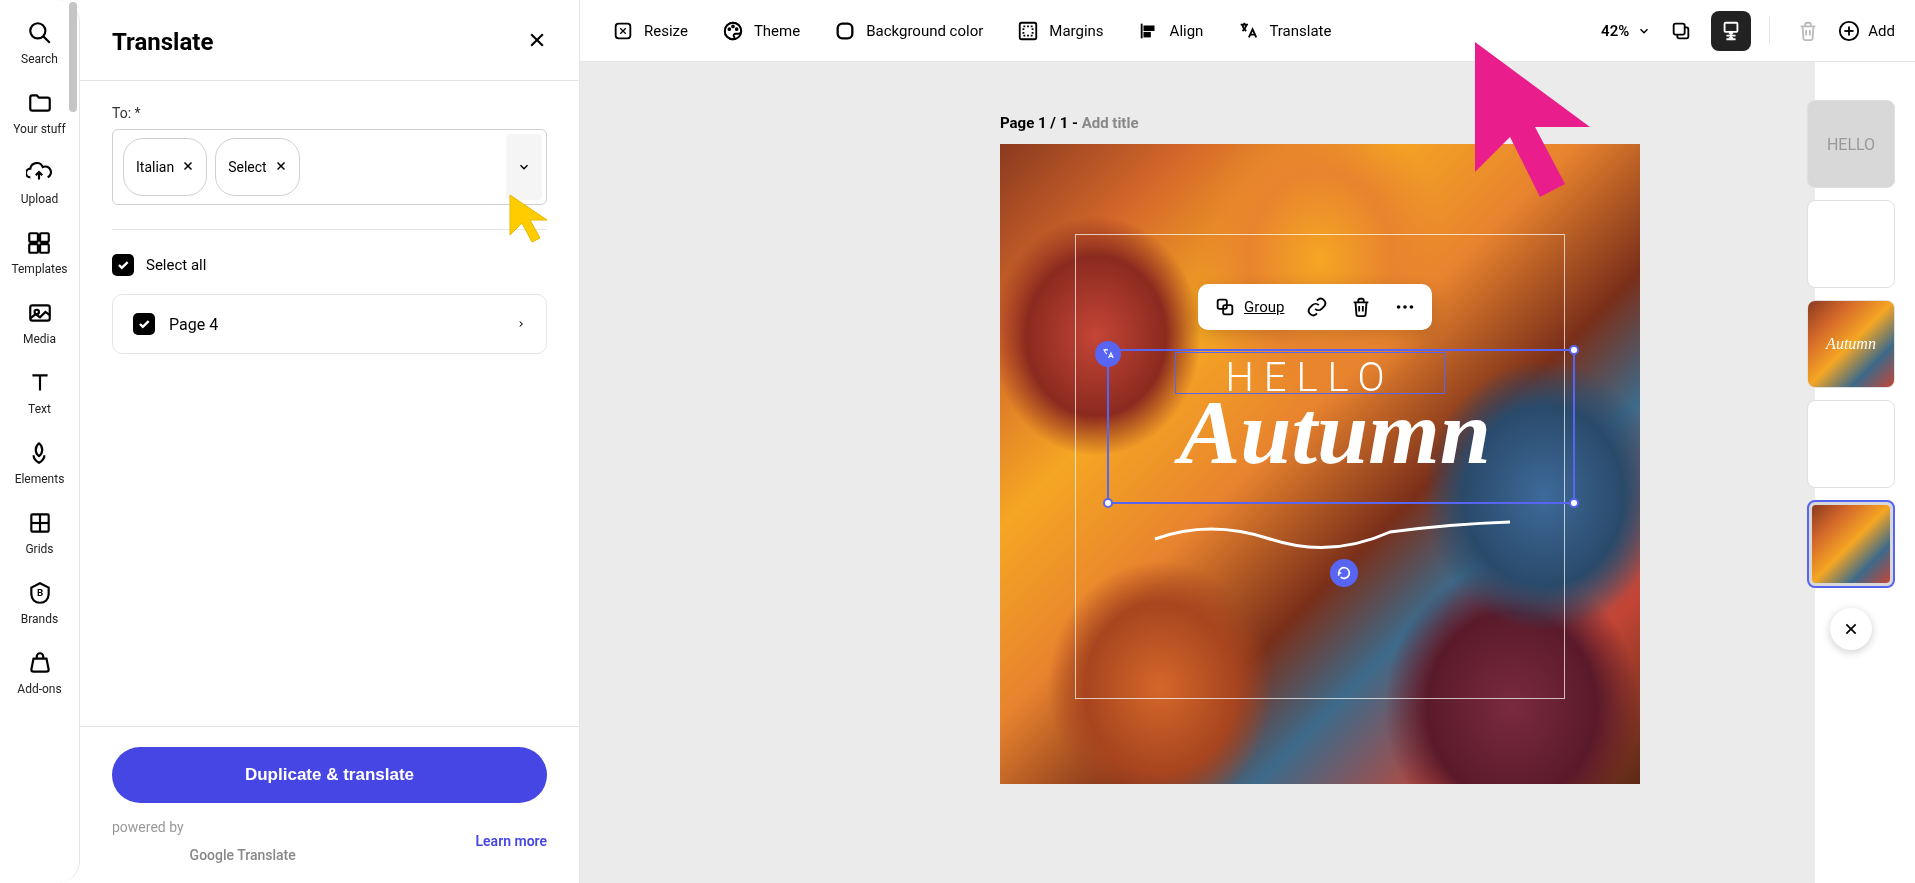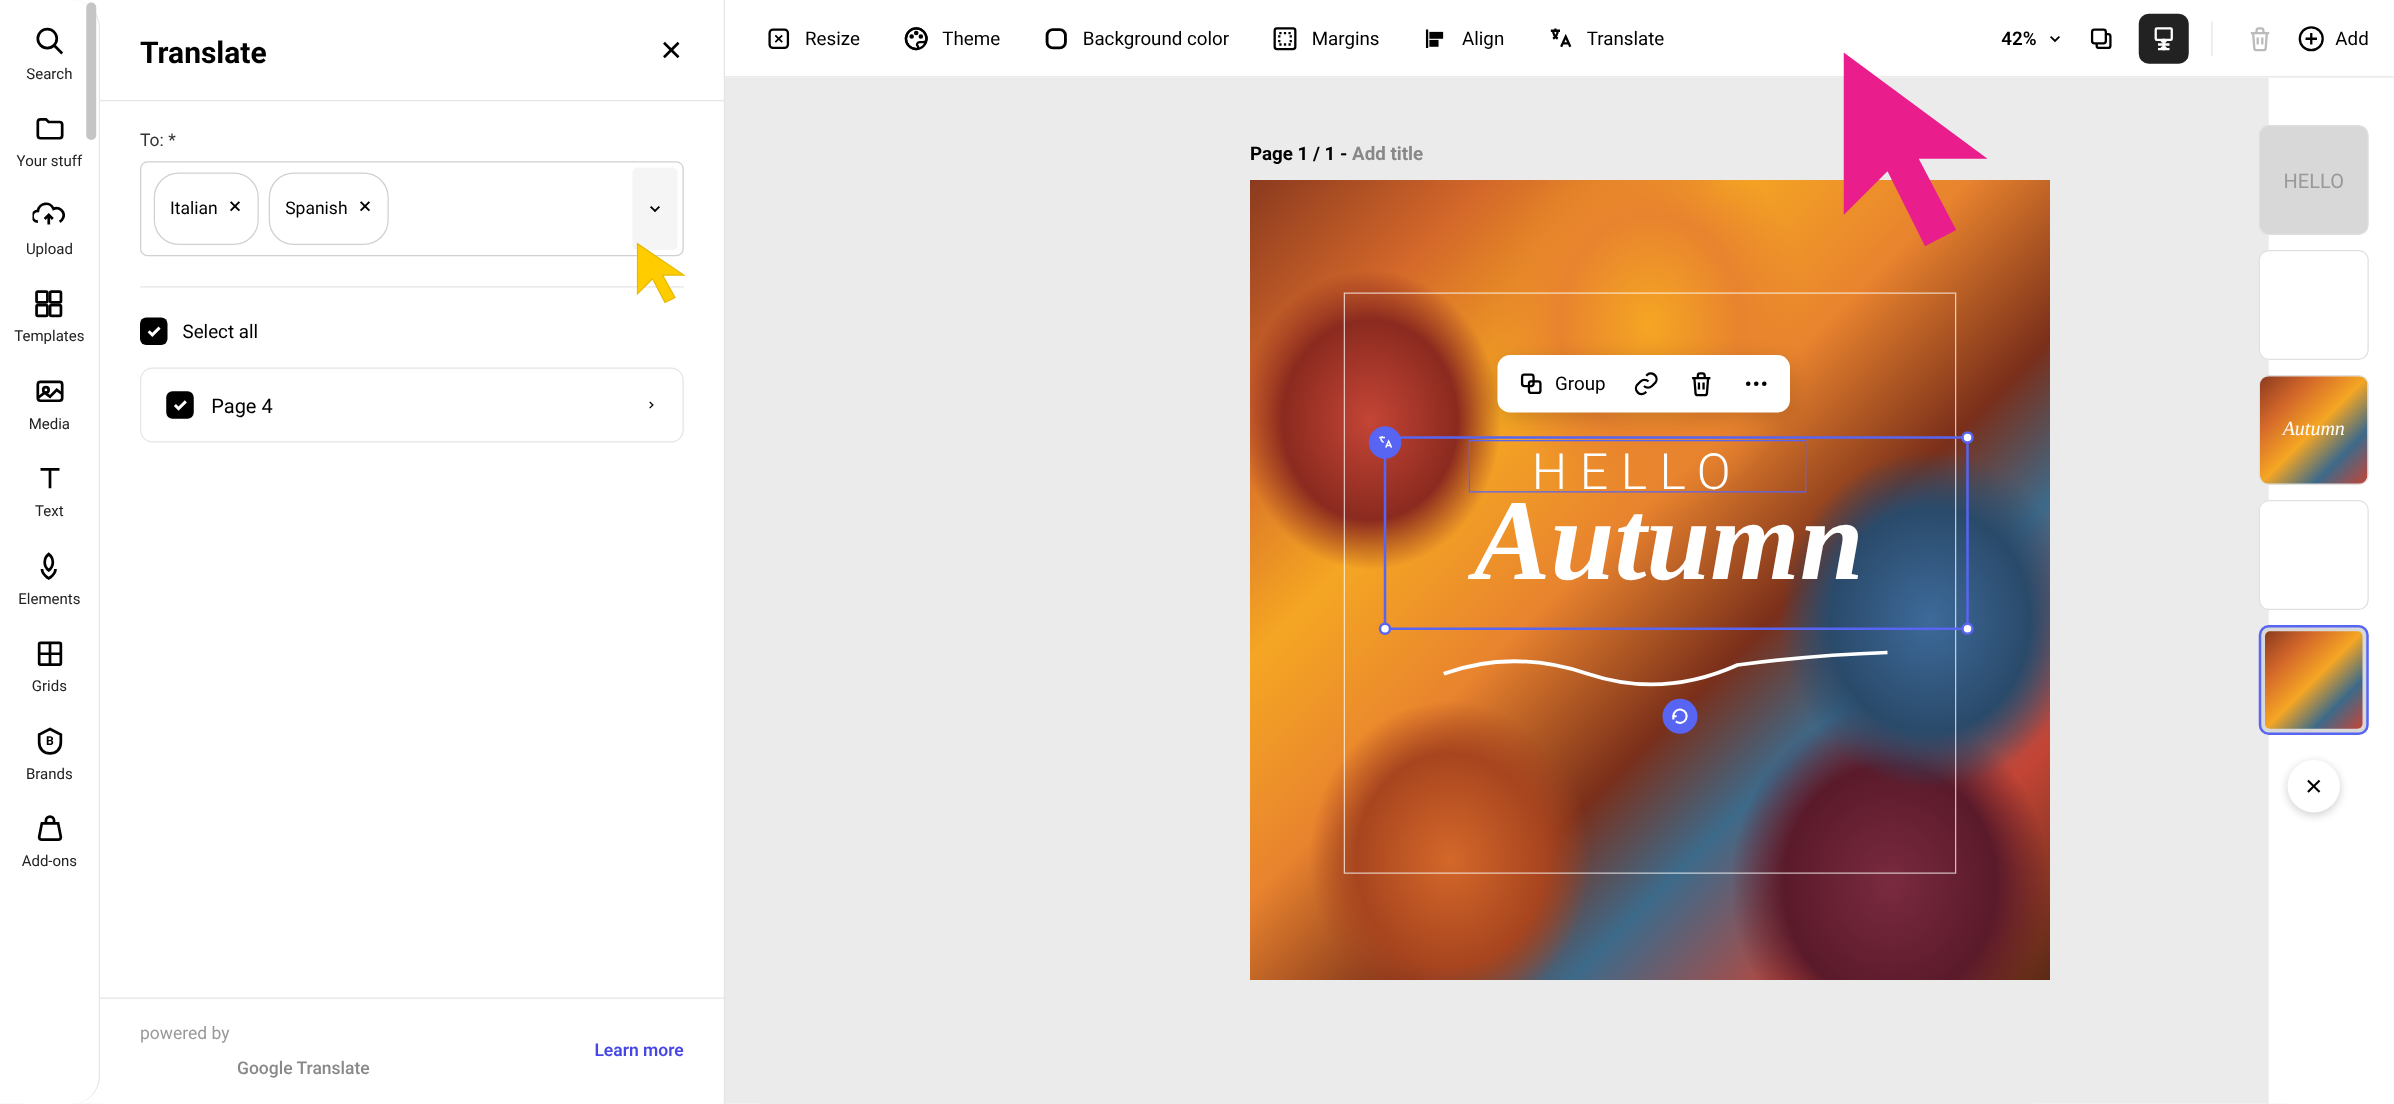--- a/index.html
+++ b/index.html
@@ -259,21 +259,21 @@
       font-style: italic; font-weight: bold; width: 470px; text-align: center;
     }
     .swoosh {
       position: absolute; left: 150px; top: 370px; width: 370px; height: 40px;
     }
     
     .floating-toolbar {
       position: absolute; left: 198px; top: 140px;
       background: #fff; border-radius: 10px;
       box-shadow: 0 4px 16px rgba(0,0,0,0.15);
-      display: flex; align-items: flex-end; padding: 12px 16px; gap: 22px;
+      display: flex; align-items: flex-end; padding: 12px 16px; gap: 22px; text-decoration: underline;
     }
     .ft-item { display: flex; align-items: center; gap: 8px; cursor: pointer; font-size: 15px; }
     
     
     .right-thumbs {
       position: absolute; right: 20px; top: 100px;
       display: flex; flex-direction: column; gap: 12px;
     }
     .thumb {
       width: 88px; height: 88px; border-radius: 8px;
@@ -404,21 +404,21 @@
       <div class="lang-chip">
         <span>Italian</span>
         <span class="chip-x">
           <svg width="12" height="12" viewBox="0 0 24 24" stroke="currentColor" stroke-width="3">
               <line x1="5" y1="5" x2="19" y2="19"></line>
               <line x1="19" y1="5" x2="5" y2="19"></line>
             </svg>
         </span>
       </div>
       <div class="lang-chip">
-        <span>Spanish</span>
+        <span>Select</span>
         <span class="chip-x">
           <svg width="12" height="12" viewBox="0 0 24 24" stroke="currentColor" stroke-width="3">
               <line x1="5" y1="5" x2="19" y2="19"></line>
               <line x1="19" y1="5" x2="5" y2="19"></line>
             </svg>
         </span>
       </div>
       <div class="lang-dropdown-caret">
         <svg width="14" height="14" viewBox="0 0 24 24" fill="none" stroke="currentColor" stroke-width="2.5">
             <polyline points="6 9 12 15 18 9"></polyline>
@@ -442,20 +442,21 @@
             </svg>
         </div>
         <span class="page-label">Page 4</span>
       </div>
       <svg width="10" height="16" viewBox="0 0 24 24" fill="none" stroke="currentColor" stroke-width="2.5">
           <polyline points="9 6 15 12 9 18"></polyline>
         </svg>
     </div>
   </div>
   <div class="translate-footer">
+    <button class="dup-btn">Duplicate &amp; translate</button>
     <div class="powered-row">
       <div class="powered-text">
         <span>powered by</span>
         <span class="google-logo">Google Translate</span>
       </div>
       <span class="learn-more">Learn more</span>
     </div>
   </div>
 </div>
 

